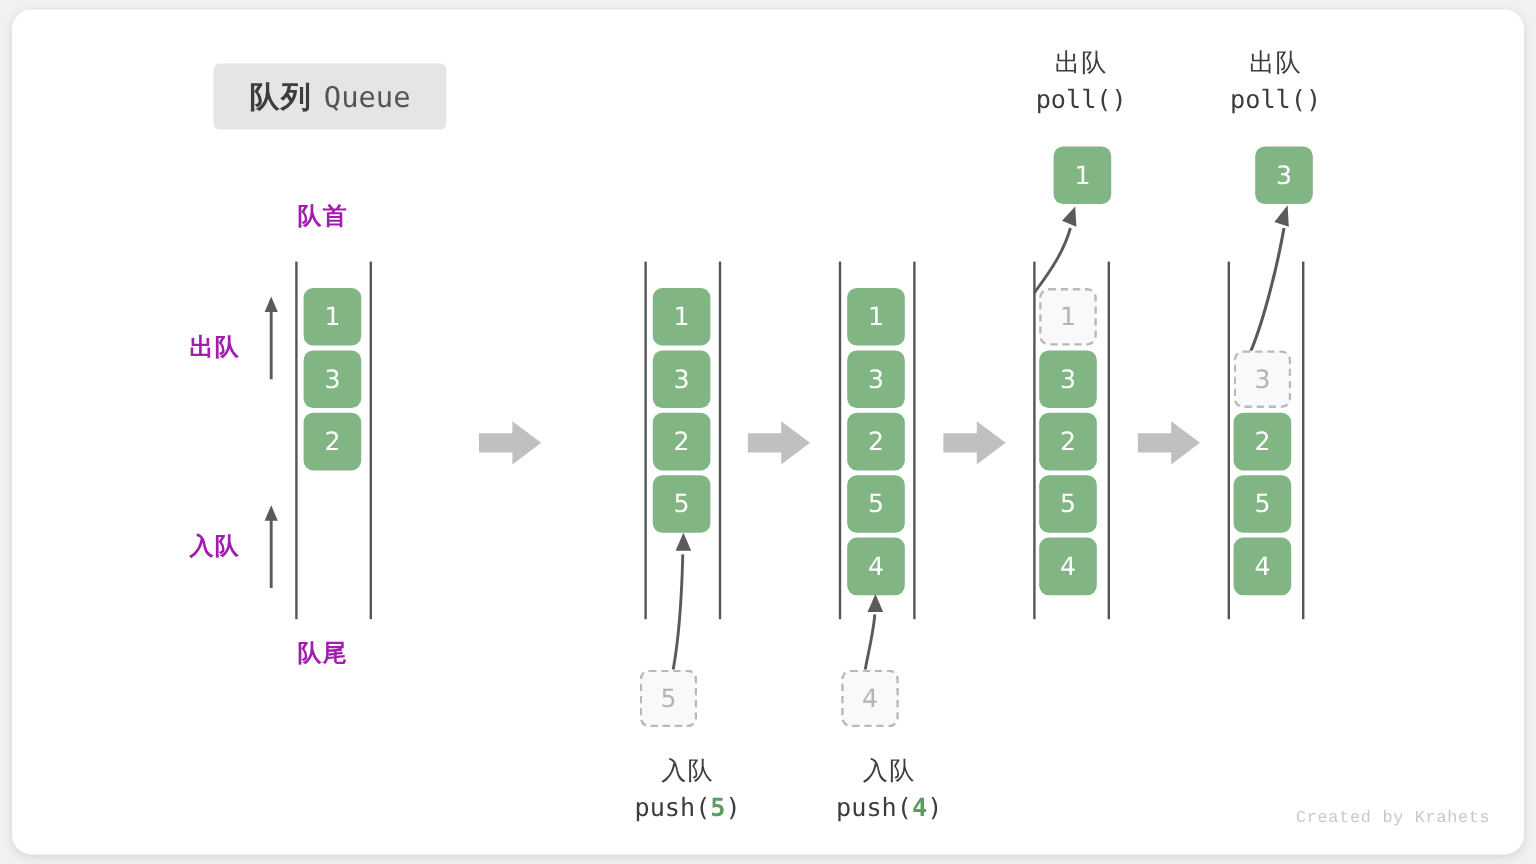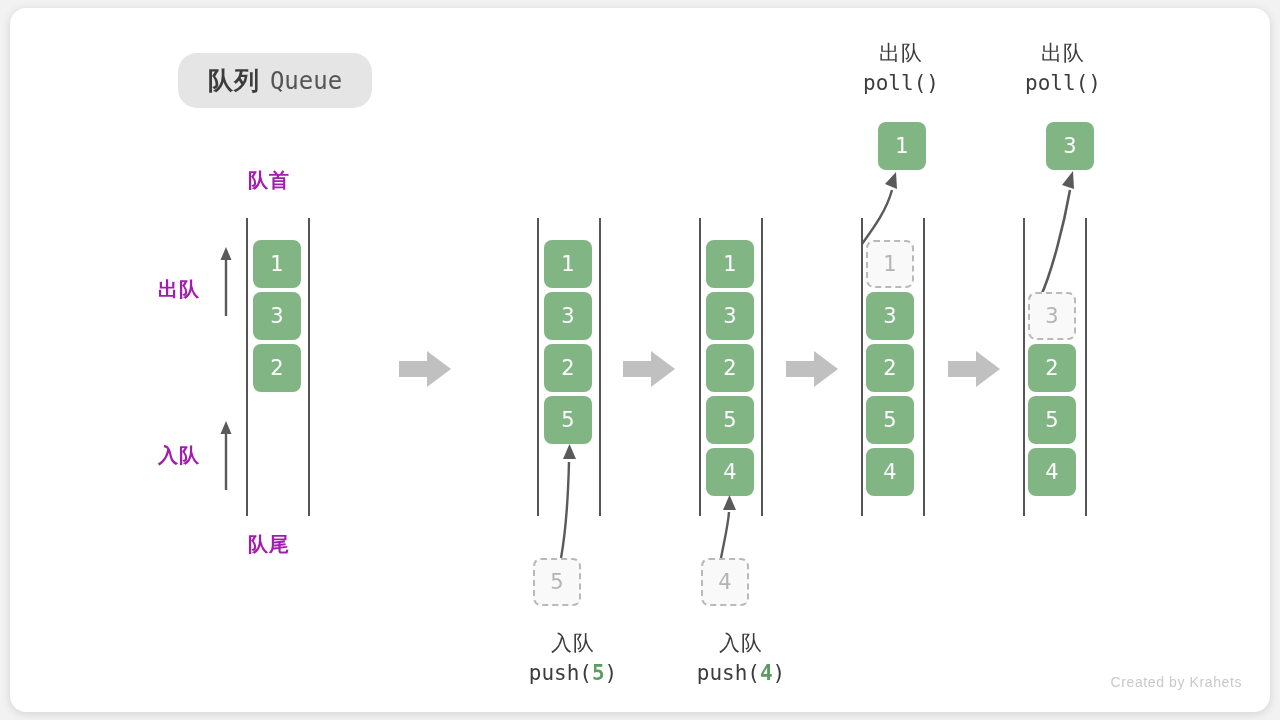--- a/index.html
+++ b/index.html
@@ -25,21 +25,21 @@
   }
 
   
   #title-badge {
     position: absolute;
     left: 168px;
     top: 45px;
     width: 194px;
     height: 55px;
     background: #e5e5e5;
-    border-radius: 19px;
+    border-radius: 5px;
     display: flex;
     align-items: center;
     justify-content: center;
     gap: 10px;
   }
   #title-badge .cn {
     font-size: 25px;
     font-weight: bold;
     color: #3c3c3c;
     letter-spacing: 1px;
@@ -127,21 +127,21 @@
     height: 72px;
   }
 
   
   #watermark {
     position: absolute;
     right: 28px;
     bottom: 22px;
     font-size: 14px;
     color: #c9c9c9;
-    font-family: Liberation Sans, sans-serif;
+    font-family: Liberation Mono, monospace;
     letter-spacing: 0.6px;
   }
 </style>
 </head>
 <body>
 
 <div id="card">
 
   <div id="title-badge">
     <span class="cn">队列</span>

